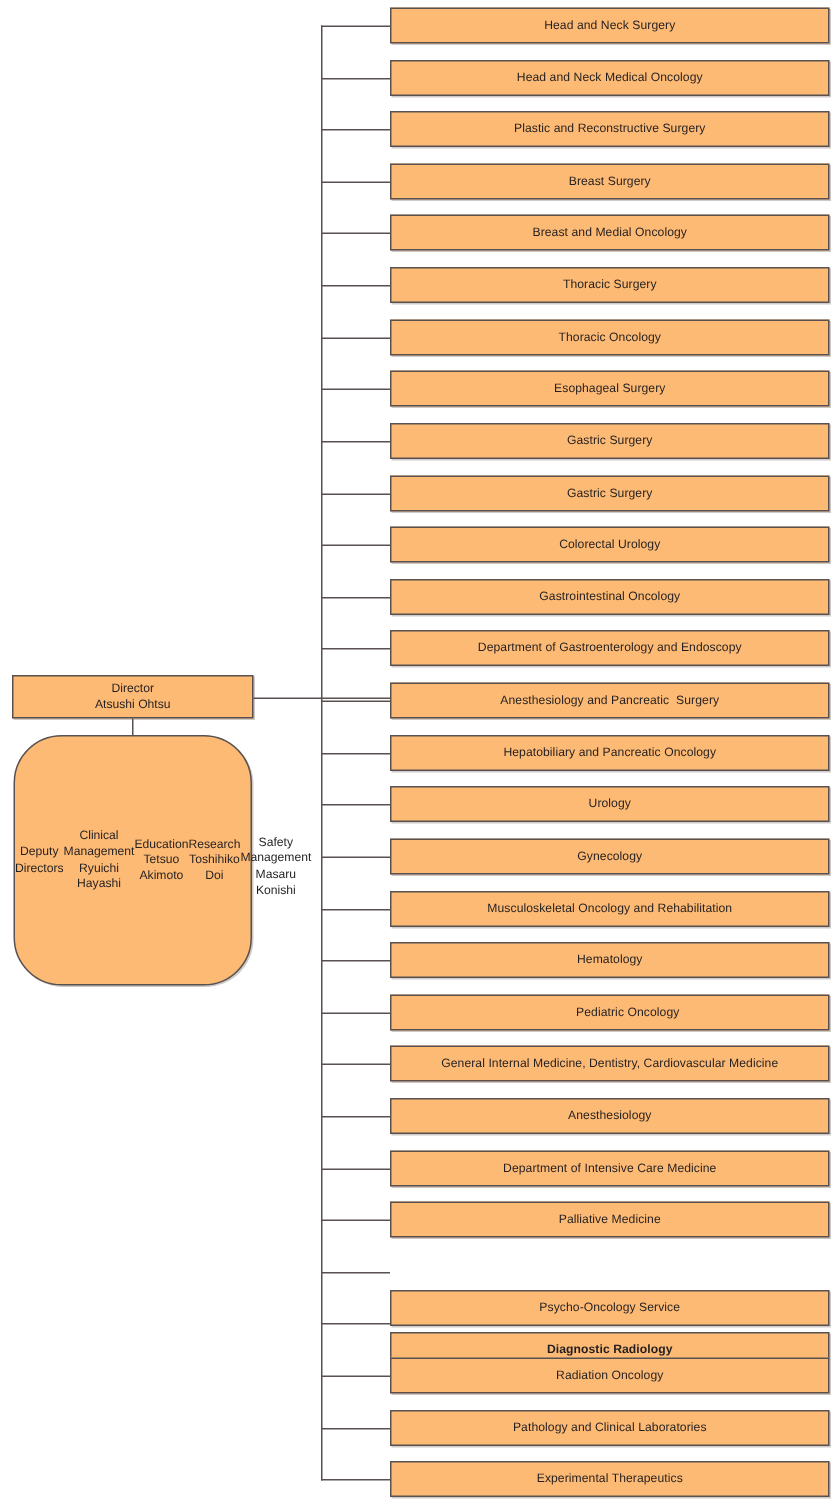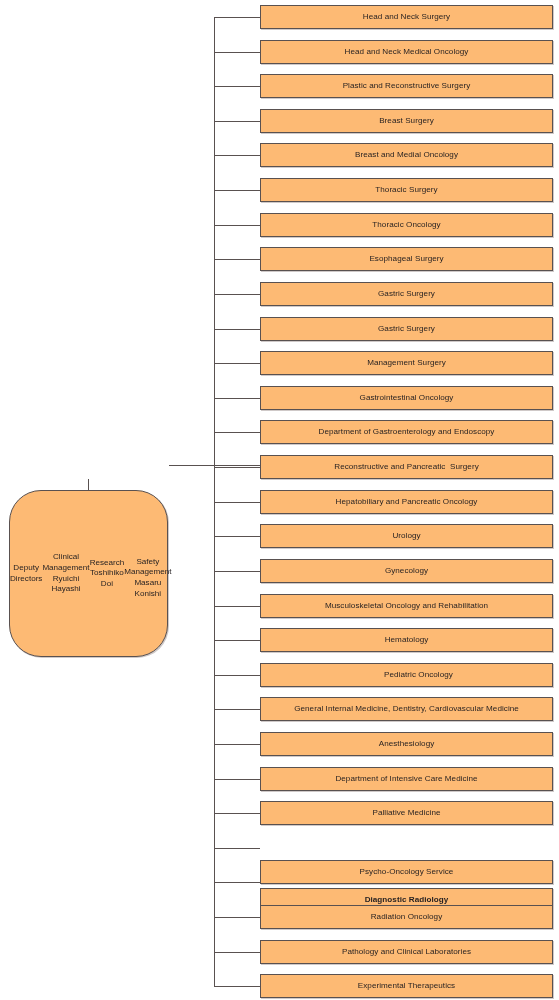--- a/index.html
+++ b/index.html
@@ -131,55 +131,63 @@
       <div class="node-box dept-box" style="top: 5px;"><span>Head and Neck Surgery</span></div>
       <div class="node-box dept-box" style="top: 40px;"><span>Head and Neck Medical Oncology</span></div>
       <div class="node-box dept-box" style="top: 74px;"><span>Plastic and Reconstructive Surgery</span></div>
       <div class="node-box dept-box" style="top: 109px;"><span>Breast Surgery</span></div>
       <div class="node-box dept-box" style="top: 143px;"><span>Breast and Medial Oncology</span></div>
       <div class="node-box dept-box" style="top: 178px;"><span>Thoracic Surgery</span></div>
       <div class="node-box dept-box" style="top: 213px;"><span>Thoracic Oncology</span></div>
       <div class="node-box dept-box" style="top: 247px;"><span>Esophageal Surgery</span></div>
       <div class="node-box dept-box" style="top: 282px;"><span>Gastric Surgery</span></div>
       <div class="node-box dept-box" style="top: 317px;"><span>Gastric Surgery</span></div>
-      <div class="node-box dept-box" style="top: 351px;"><span>Management Surgery</span></div>
+      <div class="node-box dept-box" style="top: 351px;"><span>Colorectal Urology</span></div>
       <div class="node-box dept-box" style="top: 386px;"><span>Gastrointestinal Oncology</span></div>
       <div class="node-box dept-box" style="top: 420px;"><span>Department of Gastroenterology and Endoscopy</span></div>
-      <div class="node-box dept-box" style="top: 455px;"><span>Reconstructive and Pancreatic  Surgery</span></div>
+      <div class="node-box dept-box" style="top: 455px;"><span>Anesthesiology and Pancreatic  Surgery</span></div>
       <div class="node-box dept-box" style="top: 490px;"><span>Hepatobiliary and Pancreatic Oncology</span></div>
       <div class="node-box dept-box" style="top: 524px;"><span>Urology</span></div>
       <div class="node-box dept-box" style="top: 559px;"><span>Gynecology</span></div>
       <div class="node-box dept-box" style="top: 594px;"><span>Musculoskeletal Oncology and Rehabilitation</span></div>
       <div class="node-box dept-box" style="top: 628px;"><span>Hematology</span></div>
       <div class="node-box dept-box" style="top: 663px; padding-left: 24px;"><span>Pediatric Oncology</span></div>
       <div class="node-box dept-box" style="top: 697px;"><span>General Internal Medicine, Dentistry, Cardiovascular Medicine</span></div>
       <div class="node-box dept-box" style="top: 732px;"><span>Anesthesiology</span></div>
       <div class="node-box dept-box" style="top: 767px;"><span>Department of Intensive Care Medicine</span></div>
       <div class="node-box dept-box" style="top: 801px;"><span>Palliative Medicine</span></div>
       <div class="node-box dept-box" style="top: 860px;"><span>Psycho-Oncology Service</span></div>
       <div class="node-box dept-box" style="top: 888px; font-weight: bold;"><span>Diagnostic Radiology</span></div>
       <div class="node-box dept-box" style="top: 905px;"><span>Radiation Oncology</span></div>
       <div class="node-box dept-box" style="top: 940px; text-align: right;"><span>Pathology and Clinical Laboratories</span></div>
       <div class="node-box dept-box" style="top: 974px;"><span>Experimental Therapeutics</span></div>
     </div>
 
+  <div class="node-box" id="director-box">
+    <span class="line">Director</span>
+    <span class="line">Atsushi Ohtsu</span>
+  </div>
 
   <div class="line-v" id="director-deputy-link" style="left:88px; top:479px; height:11px;"></div>
 
   <div class="line-h" id="director-trunk-link" style="left:169px; top:465px; width:91px;"></div>
 
   <div class="node-box" id="deputy-box">
     <span class="group">
       <span class="role">Deputy Directors</span>
     </span>
     <span class="group">
       <span class="role">Clinical Management</span>
       <span class="person">Ryuichi Hayashi</span>
     </span>
     <span class="group">
+      <span class="role">Education</span>
+      <span class="person">Tetsuo Akimoto</span>
+    </span>
+    <span class="group">
       <span class="role">Research</span>
       <span class="person">Toshihiko Doi</span>
     </span>
     <span class="group">
       <span class="role">Safety Management</span>
       <span class="person">Masaru Konishi</span>
     </span>
   </div>
 
 </div>

